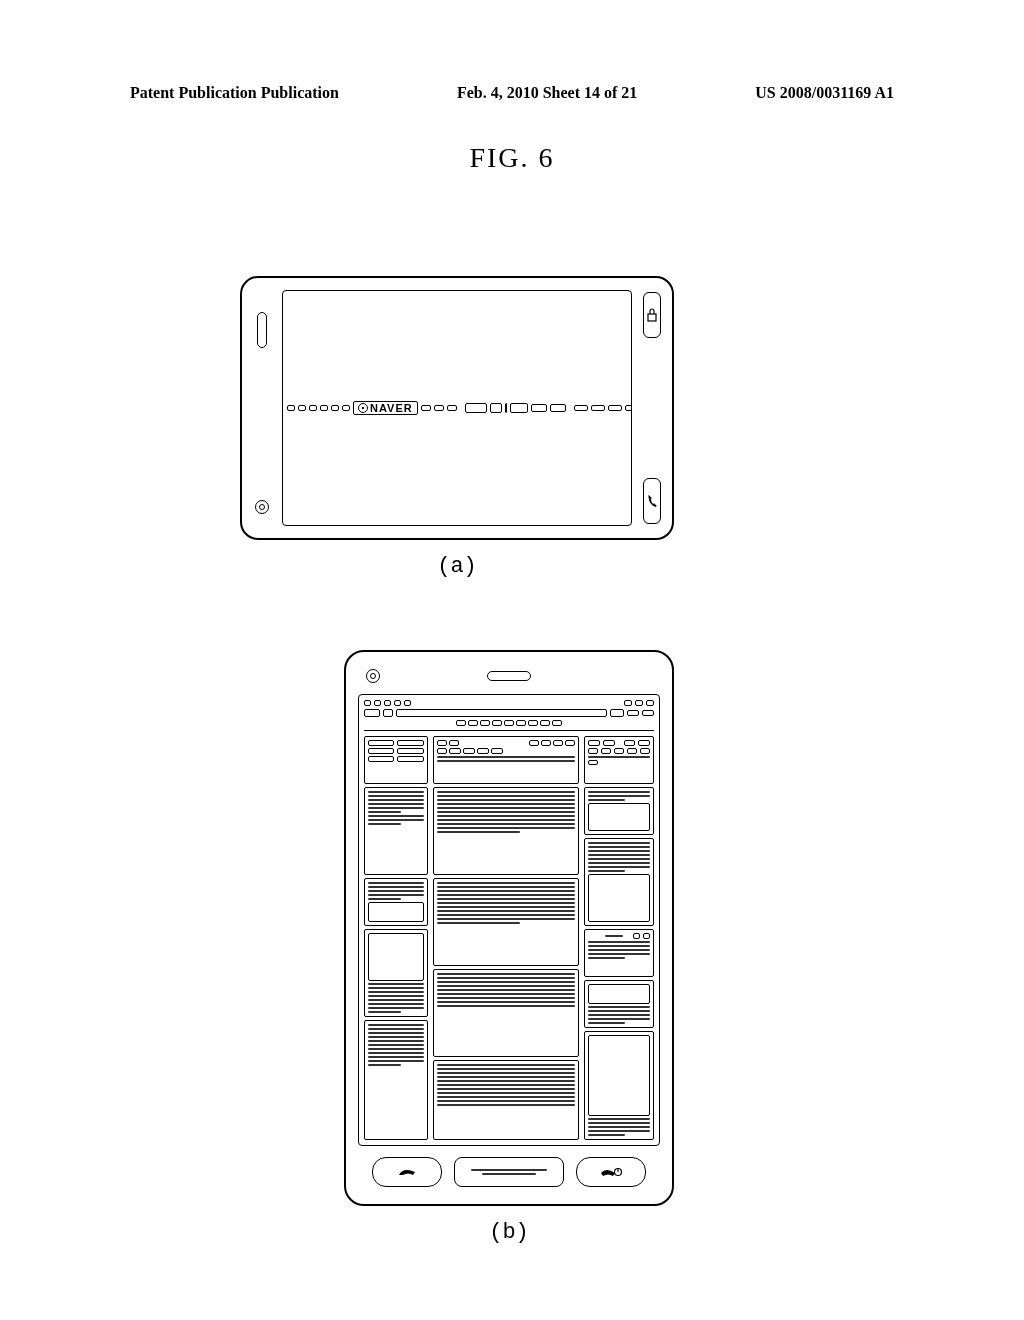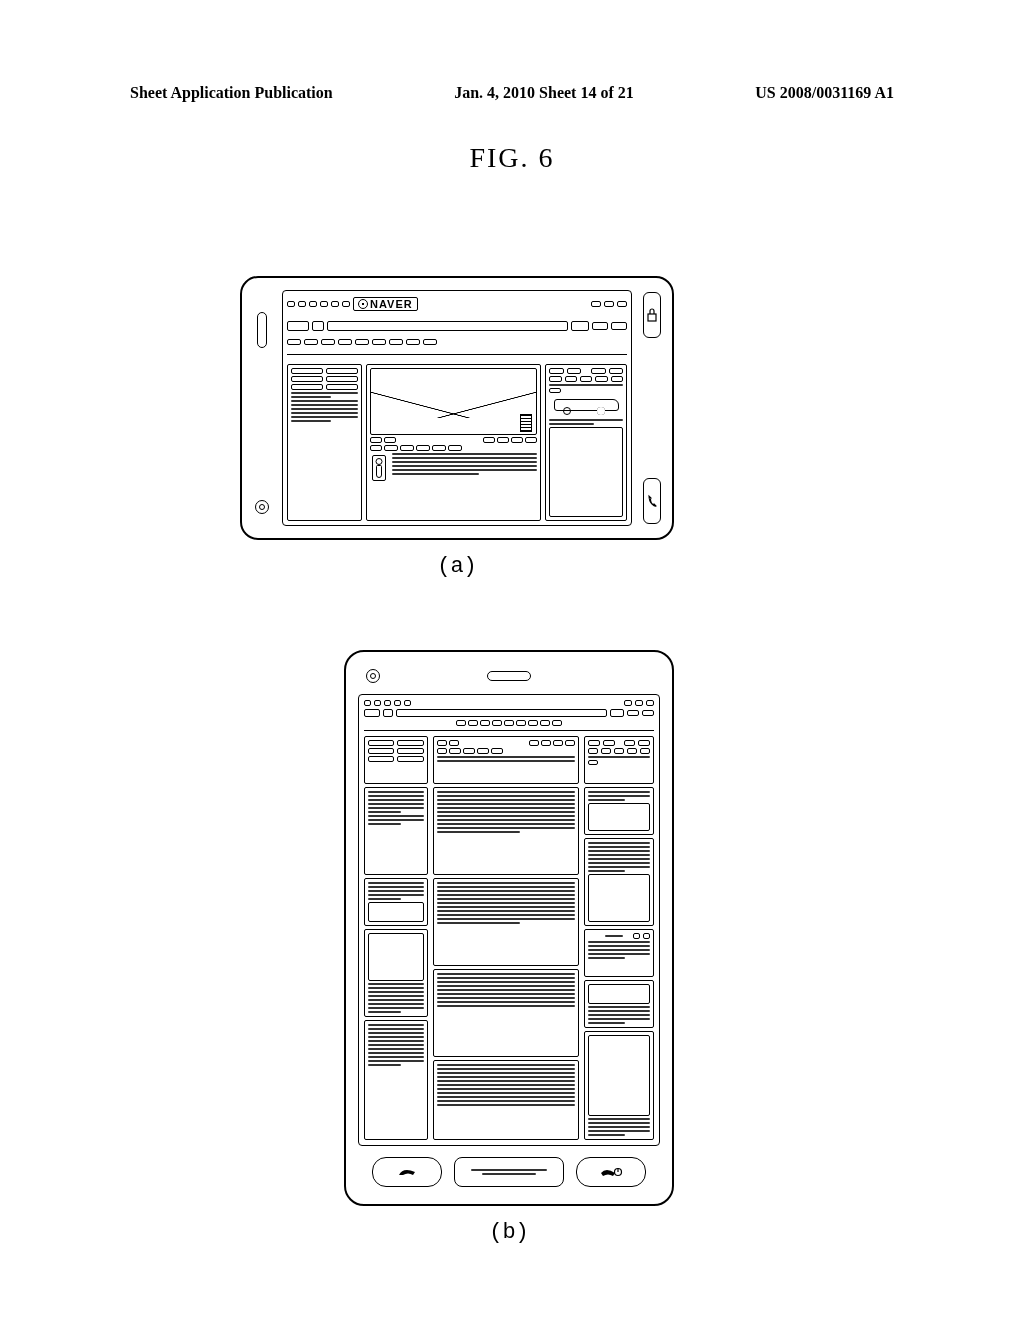--- a/index.html
+++ b/index.html
@@ -79,21 +79,21 @@
     border: 1.5px solid #000; border-radius: 6px;
     display: flex; align-items: center; justify-content: center;
   }
   .softkey svg { width: 12px; height: 16px; }
   .phone-land .screen {
     flex: 1;
     margin: 12px 0;
     border: 1.5px solid #000;
     border-radius: 4px;
     display: flex;
-    flex-direction: column;
+    flex-direction: row;
     padding: 4px;
     gap: 8px;
     overflow: hidden;
   }
   
   .row { display: flex; gap: 3px; align-items: center; }
   .chip { height: 6px; border: 1px solid #000; border-radius: 2px; flex: 1; }
   .chip.w { flex: none; }
   .brand-row { justify-content: center; gap: 4px; }
   .brand-row .logo {
@@ -225,22 +225,22 @@
     text-align: center;
     font-size: 22px;
     margin-top: 14px;
     font-family: "Courier New", monospace;
   }
 </style>
 </head>
 <body>
 
 <div class="page-header">
-  <span class="hdr-left">Sheet Application Publication</span>
-  <span class="hdr-center">Jan. 4, 2010   Sheet 14 of 21</span>
+  <span class="hdr-left">Patent Publication Publication</span>
+  <span class="hdr-center">Feb. 4, 2010   Sheet 14 of 21</span>
   <span class="hdr-right">US 2008/0031169 A1</span>
 </div>
 
 <div class="fig-label">FIG.  6</div>
 
 <div class="fig-a-wrap">
   <div class="phone-land">
 
     <div class="side-col">
       <div style="height:20px"></div>

